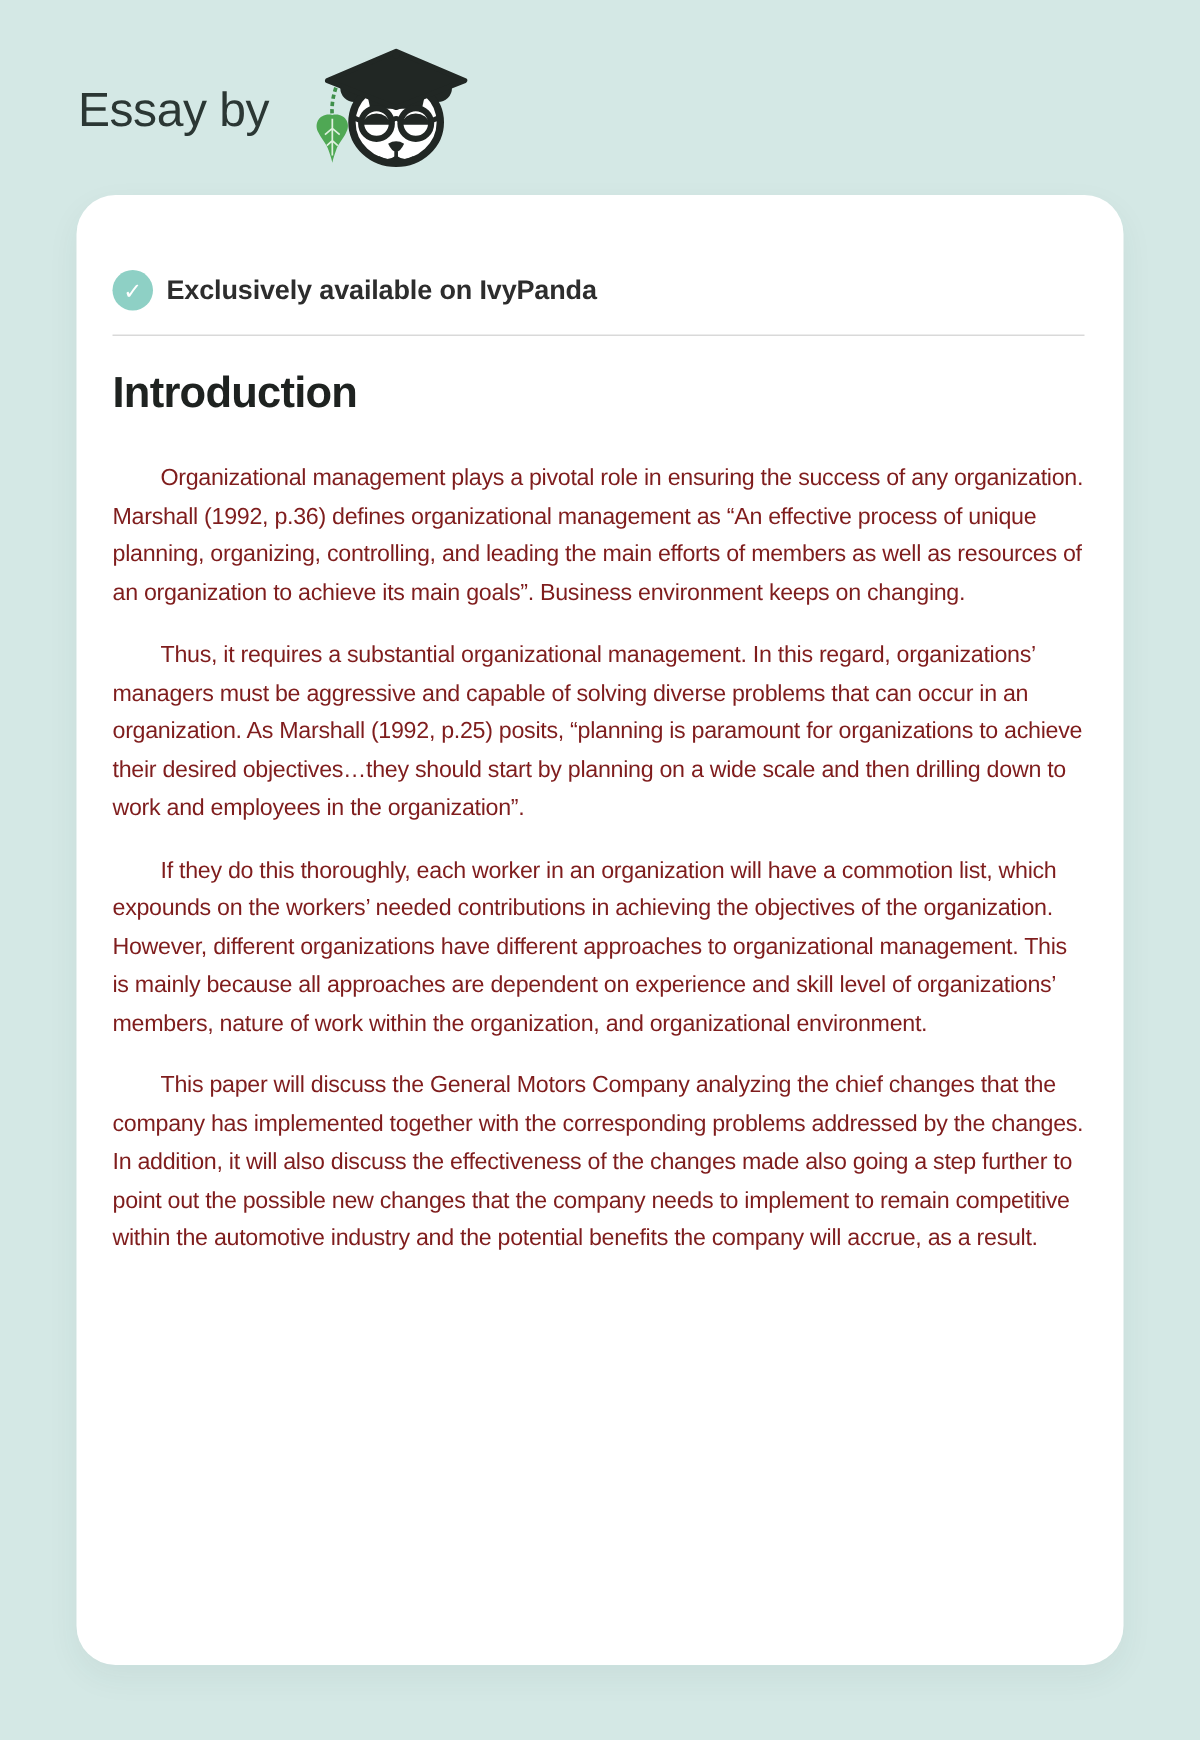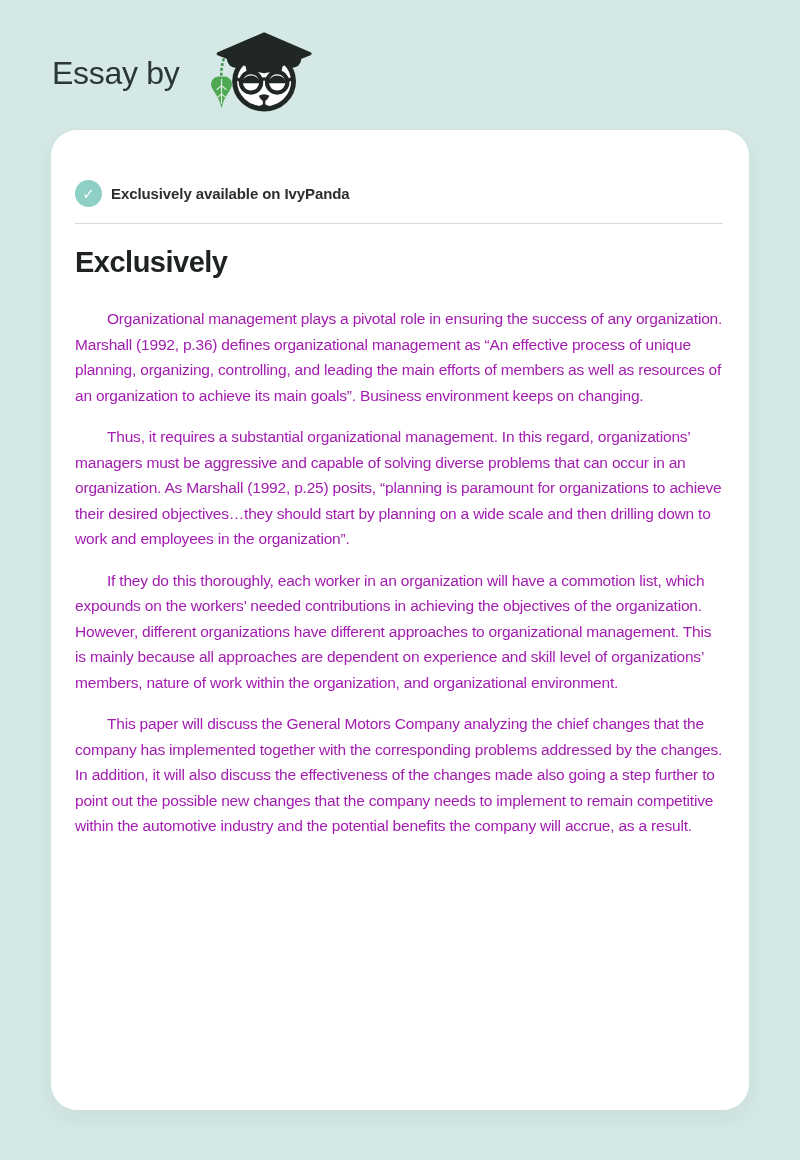--- a/index.html
+++ b/index.html
@@ -88,21 +88,21 @@
     font-size: 15px;
     font-weight: 700;
     display: flex;
     align-items: center;
     justify-content: center;
     flex: 0 0 auto;
   }
 
   .badge-label {
     margin-left: 9px;
-    font-size: 15px;
+    font-size: 18px;
     font-weight: 700;
     color: #2d2d2d;
     letter-spacing: -0.1px;
   }
 
   .divider {
     border: none;
     border-top: 1px solid #d9d9d9;
     margin-top: 16px;
   }
@@ -114,21 +114,21 @@
     font-weight: 700;
     color: #1e2220;
     letter-spacing: -0.5px;
   }
 
   .card p {
     margin-top: 16px;
     font-size: 15.5px;
     line-height: 25.5px;
     letter-spacing: -0.2px;
-    color: #a21caf;
+    color: #7f1d1d;
     text-indent: 32px;
   }
 
   .card p.first { margin-top: 26px; }
 </style>
 </head>
 <body>
 
 <div class="header">
   <span class="essay-by">Essay by</span>
@@ -171,19 +171,19 @@
 
 <div class="card">
 
   <div class="badge-row">
     <span class="check-circle">✓</span>
     <span class="badge-label">Exclusively available on IvyPanda</span>
   </div>
 
   <hr class="divider">
 
-  <h2>Exclusively</h2>
+  <h2>Introduction</h2>
 
   <p class="first">Organizational management plays a pivotal role in ensuring the success of any organization. Marshall (1992, p.36) defines organizational management as “An effective process of unique planning, organizing, controlling, and leading the main efforts of members as well as resources of an organization to achieve its main goals”. Business environment keeps on changing.</p>
   <p>Thus, it requires a substantial organizational management. In this regard, organizations’ managers must be aggressive and capable of solving diverse problems that can occur in an organization. As Marshall (1992, p.25) posits, “planning is paramount for organizations to achieve their desired objectives…they should start by planning on a wide scale and then drilling down to work and employees in the organization”.</p>
   <p>If they do this thoroughly, each worker in an organization will have a commotion list, which expounds on the workers’ needed contributions in achieving the objectives of the organization. However, different organizations have different approaches to organizational management. This is mainly because all approaches are dependent on experience and skill level of organizations’ members, nature of work within the organization, and organizational environment.</p>
   <p>This paper will discuss the General Motors Company analyzing the chief changes that the company has implemented together with the corresponding problems addressed by the changes. In addition, it will also discuss the effectiveness of the changes made also going a step further to point out the possible new changes that the company needs to implement to remain competitive within the automotive industry and the potential benefits the company will accrue, as a result.</p>
 </div>
 
 </body></html>

